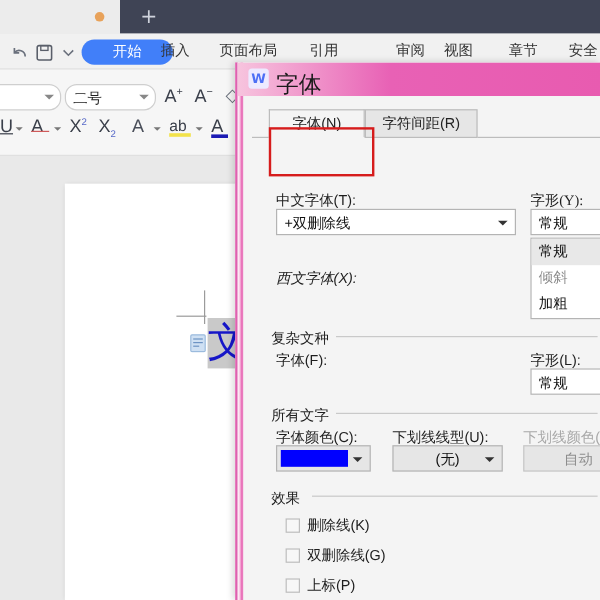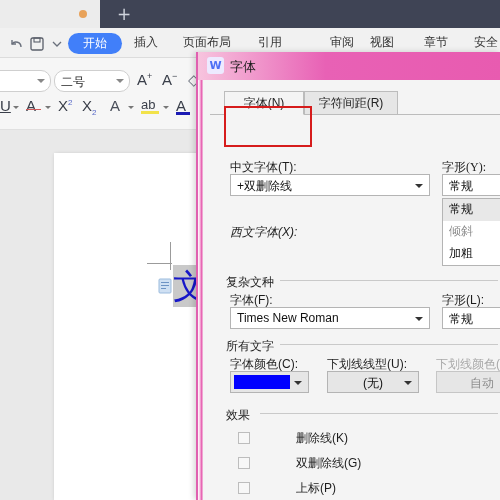--- a/index.html
+++ b/index.html
@@ -46,21 +46,21 @@
     background: #f1f1f1;
     border-bottom: 1px solid #dcdcdc;
   }
   .qat-icon {
     position: absolute; top: 7px; width: 18px; height: 17px;
     color: #5a5f6a;
   }
   .qat-icon svg { display: block; }
   .tab-start {
     position: absolute; left: 68px; top: 5px;
-    padding: 2px 15px; height: 21px; line-height: 17px;
+    padding: 2px 26px; height: 21px; line-height: 17px;
     background: #417ff9; color: #fff; border-radius: 11px;
     font-size: 12px; white-space: nowrap;
   }
   .tab-item {
     position: absolute; top: 6px;
     font-size: 12px; color: #333; white-space: nowrap;
   }
 
   
   .fmtbar {
@@ -143,21 +143,21 @@
   }
   .dlg-icon {
     position: absolute; left: 9px; top: 5px; width: 17px; height: 17px;
     background: #edeaff; border-radius: 3px;
     color: #4d6ff5; font-size: 11px; font-weight: bold;
     line-height: 17px; text-align: center;
     font-family: "DejaVu Sans", sans-serif;
   }
   .dlg-title {
     position: absolute; left: 32px; top: 6px;
-    font-size: 13px; color: #1b1b1b;
+    font-size: 19px; color: #1b1b1b;
   }
   .dlg-body {
     position: absolute; left: 6px; top: 28px; width: 298px; height: 420px;
     background: #f4f4f4;
   }
   .tabstrip {
     position: absolute; left: 6px; top: 11px; width: 292px; height: 24px;
     border-bottom: 1px solid #bcbcbc;
   }
   .dlg-tab {
@@ -200,21 +200,21 @@
   .swatch {
     position: absolute; left: 3px; top: 3px; width: 56px; height: 14px;
   }
   .cbrow { position: absolute; }
   .cbox {
     position: absolute; width: 12px; height: 12px;
     border: 1px solid #bdbdbd; background: #f7f7f7;
   }
   .cblabel {
     position: absolute; left: 18px; top: -2px;
-    font-size: 12px; color: #1d1d1d; white-space: nowrap; margin-left: 40px;
+    font-size: 12px; color: #1d1d1d; white-space: nowrap;
   }
   .dlg-pink-edge {
     position: absolute; left: 0; top: 0; width: 5px; height: 448px;
     background: linear-gradient(90deg,#ffffff 0%, #f9c9e4 35%, #e558ad 75%, #f5d8ea 100%);
   }
 </style>
 </head>
 <body>
 
 <div id="app">
@@ -353,24 +353,20 @@
         <div class="li sel">常规</div>
         <div class="li gray">倾斜</div>
         <div class="li">加粗</div>
       </div>
 
       <div class="lbl" style="left:26px; top:144px;font-style:italic;">西文字体(X):</div>
 
       <div class="lbl" style="left:22px; top:194px;">复杂文种</div>
       <div class="group-line" style="left:76px; top:200px; width:218px;"></div>
       <div class="lbl" style="left:26px; top:212px;">字体(F):</div>
-      <div class="dcombo" style="left:26px; top:227px; width:200px;">
-        <span class="dv">Times New Roman</span>
-        <span class="dcaret"></span>
-      </div>
       <div class="lbl" style="left:238px; top:212px;">字形(L):</div>
       <div class="dcombo" style="left:238px; top:227px; width:86px;">
         <span class="dv">常规</span>
       </div>
 
       <div class="lbl" style="left:22px; top:258px;">所有文字</div>
       <div class="group-line" style="left:76px; top:264px; width:218px;"></div>
 
       <div class="lbl" style="left:26px; top:276px;">字体颜色(C):</div>
       <div class="dcombo flat" style="left:26px; top:291px; width:79px;">

